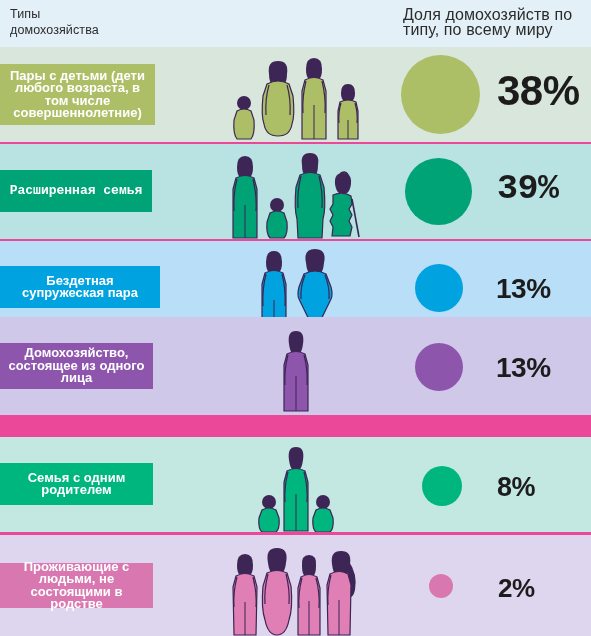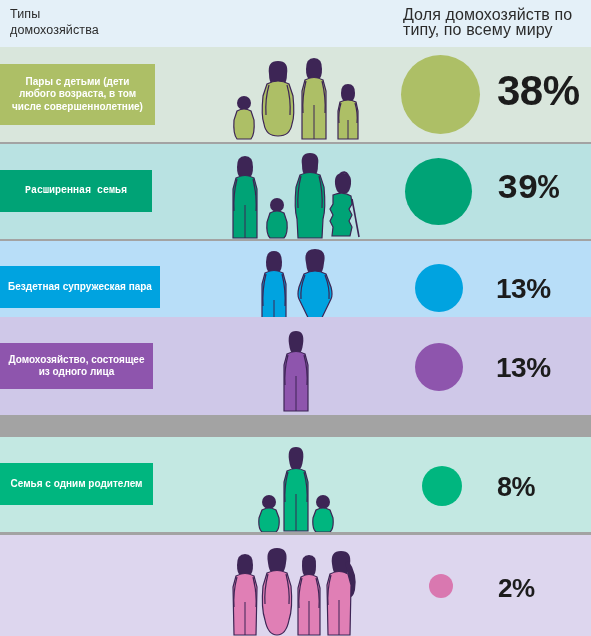--- a/index.html
+++ b/index.html
@@ -5,21 +5,21 @@
   html,body{margin:0;padding:0;}
   body{
     width:591px;height:636px;
     background:#e8f3fa;
     font-family:"Liberation Sans","DejaVu Sans",sans-serif;
     overflow:hidden;
   }
   .infographic{
     position:relative;
     width:591px;height:636px;
-    background:#a3a3a3;
+    background:#ec4899;
     box-sizing:border-box;
   }
   
   .header{
     position:absolute;top:0;left:0;width:591px;height:47px;
     background:#e4f0f8;
   }
   .header-left{
     position:absolute;left:10px;top:7px;
     font-size:12.5px;line-height:15.5px;color:#2b2b2b;
@@ -35,21 +35,21 @@
     position:absolute;left:0;width:591px;
     box-sizing:border-box;
   }
   .band{position:absolute;left:0;top:0;width:591px;height:100%;}
   
   .label-pill{
     position:absolute;left:0;
     display:flex;align-items:center;justify-content:center;
     text-align:center;
     color:#ffffff;
-    font-size:10px;line-height:12.5px;
+    font-size:13px;line-height:12.5px;
     font-weight:bold;
     padding:6px 8px;
     box-sizing:border-box;
   }
   
   .figures{
     position:absolute;
     display:flex;align-items:flex-end;justify-content:center;
   }
   .fig{position:relative;}
@@ -269,20 +269,23 @@
       </span>
     </div>
 
     <div class="circle" style="background:#00b67f;left:422px;top:29px;width:40px;height:40px;"></div>
     <div class="pct" style="left:497px;top:35px;font-size:27px;">8%</div>
   </div>
 
   <div class="row" style="top:535px;height:101px;">
     <div class="band" style="background:#ddd6ee;"></div>
 
+    <div class="label-pill" style="background:#d978b0;top:28px;width:153px;height:45px;">
+      <span>Проживающие с людьми, не состоящими в родстве</span>
+    </div>
 
     <div class="figures" style="left:231px;top:11px;width:128px;height:90px;">
       <span class="fig">
         <svg width="32" height="84" viewBox="0 0 32 84">
           <path d="M8 13 q0 -11 8 -11 q8 0 8 11 q0 8 -3 10 l-10 0 q-3 -2 -3 -10 z" fill="#3d2555"></path>
           <path d="M7 24 q9 -5 18 0 l3 11 l-1 48 l-22 0 l-1 -48 z" fill="#e07fb5" stroke="#3d2555" stroke-width="1.2"></path>
           <path d="M8 25 q-4 15 -3 30" fill="none" stroke="#3d2555" stroke-width="1.2"></path>
           <path d="M24 25 q4 15 3 30" fill="none" stroke="#3d2555" stroke-width="1.2"></path>
           <line x1="16" y1="50" x2="16" y2="83" stroke="#3d2555" stroke-width="1"></line>
         </svg>

